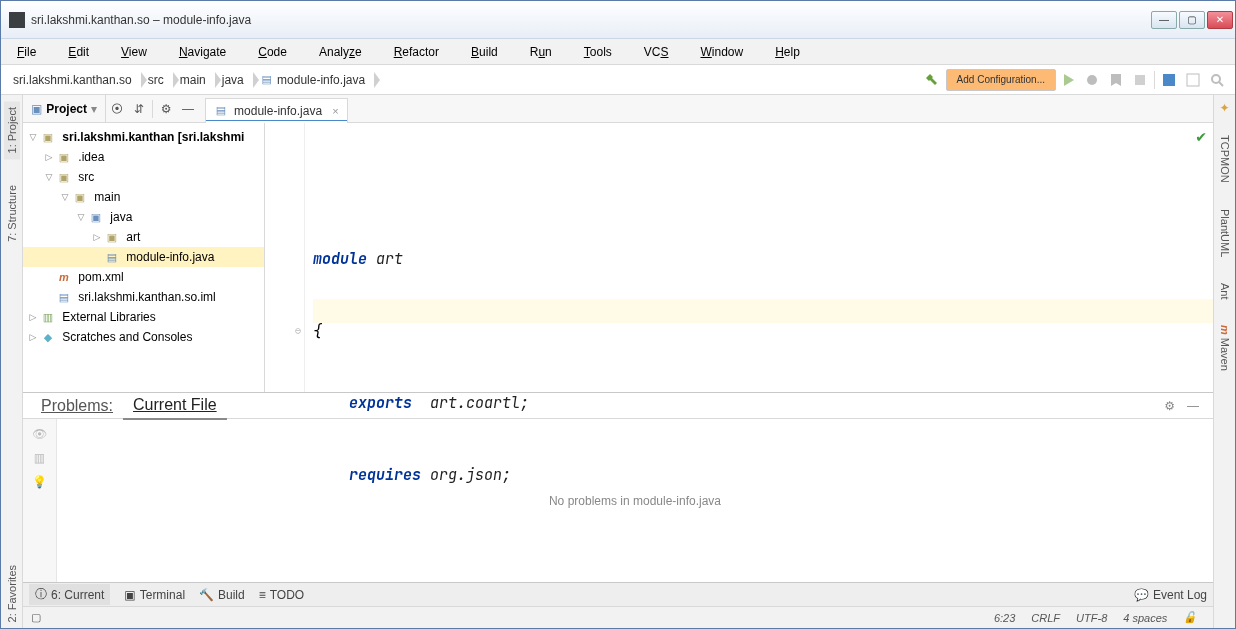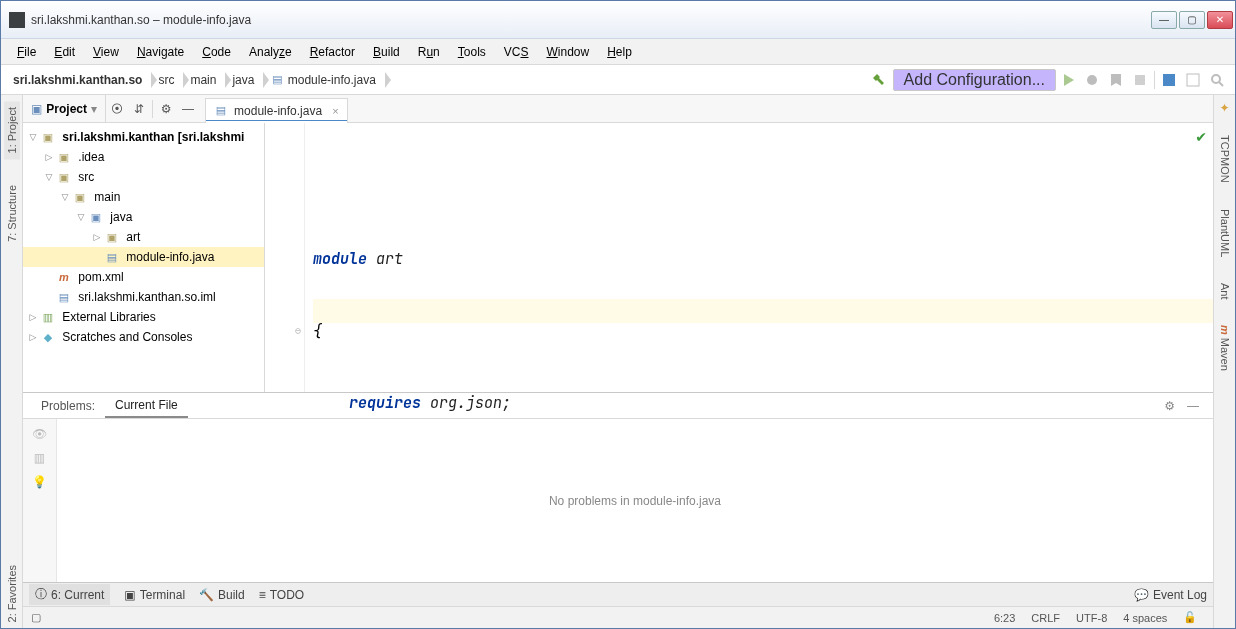--- a/index.html
+++ b/index.html
@@ -3,30 +3,30 @@
 <meta charset="utf-8">
 <style>
 * { box-sizing: border-box; margin: 0; padding: 0; }
 body { font-family: "Segoe UI", Tahoma, sans-serif; font-size: 12px; color: #000; background: #fff; width: 1236px; height: 629px; overflow: hidden; border: 1px solid #5a7ba8; display: flex; flex-direction: column; }
 .titlebar { height: 38px; background: linear-gradient(#fff,#e8eef7); border-bottom: 1px solid #ccd7e6; display: flex; align-items: center; padding: 0 2px; }
 .titlebar .app-icon { width: 16px; height: 16px; background:#3c3f41; margin:0 6px; display:inline-block;}
 .titlebar .title { flex:1; font-size:12px; color:#333; }
 .win-btns { display:flex; gap:2px;}
 .win-btn { width:26px; height:18px; border:1px solid #8aa; background:linear-gradient(#f7fbff,#d9e4f1); border-radius:2px; display:flex; align-items:center; justify-content:center; font-size:10px; color:#333;}
 .win-btn.close{ background:linear-gradient(#f2909a,#d94c57); border-color:#b03c44; color:#fff;}
-.menubar { height:26px; background:#f2f2f2; border-bottom:1px solid #d9d9d9; display:flex; align-items:center; padding:0 8px; gap:2px;}
+.menubar { height:26px; background:#f2f2f2; border-bottom:1px solid #d9d9d9; display:flex; align-items:center; padding:0 8px; gap:16px;}
 .menubar span{ padding:2px 8px; cursor:default;}
 .menubar span u{text-decoration:underline;}
 .navbar { height:30px; background:#fff; border-bottom:1px solid #d9d9d9; display:flex; align-items:center; padding:0 6px;}
 .crumb{ display:flex; align-items:center; height:22px; padding:0 10px 0 6px; font-size:12px; color:#333; position:relative;}
 .crumb::after{content:"";position:absolute;right:-5px;top:3px;width:0;height:0;border-top:8px solid transparent;border-bottom:8px solid transparent;border-left:6px solid #d0d0d0;}
-.crumb:first-child{font-weight:bold;}
+.crumb:first-child{font-weight:normal;}
 .nav-spacer{flex:1;}
 .hammer{width:16px;height:16px;margin:0 6px;color:#66a03a;}
-.add-config{border:1px solid #c8c8c8;background:#c4b5fd;height:22px;padding:0 10px;font-size:16px;color:#333;border-radius:2px;}
+.add-config{border:1px solid #c8c8c8;background:#fdba74;height:22px;padding:0 10px;font-size:10px;color:#333;border-radius:2px;}
 .tb-icon{width:16px;height:16px;margin:0 4px;opacity:.55;}
 .tb-icon.active{opacity:1;}
 .main-area{flex:1;display:flex;min-height:0;}
 .left-gutter{width:22px;background:#f2f2f2;border-right:1px solid #d9d9d9;display:flex;flex-direction:column;align-items:center;padding-top:6px;gap:20px;}
 .vtab{writing-mode:vertical-rl;transform:rotate(180deg);font-size:11px;color:#555;padding:6px 2px;cursor:default;}
 .vtab.sel{background:#e6e6e6;}
 .right-gutter{width:22px;background:#f2f2f2;border-left:1px solid #d9d9d9;display:flex;flex-direction:column;align-items:center;padding-top:6px;gap:14px;}
 .vtabr{writing-mode:vertical-rl;font-size:11px;color:#555;padding:6px 2px;}
 .center-col{flex:1;display:flex;flex-direction:column;min-width:0;}
 .toolstrip{height:28px;background:#f7f7f7;border-bottom:1px solid #d9d9d9;display:flex;align-items:center;}
@@ -58,34 +58,34 @@
 .gutter{width:40px;background:#fff;border-right:1px solid #eee;}
 .code{flex:1;font-family:"JetBrains Mono",Consolas,monospace;font-size:15px;line-height:24px;padding:4px 0 0 8px;position:relative;white-space:pre;}
 .code .kw{color:#003399;font-weight:bold;}
 .code .id{color:#222;}
 .hl-line{position:absolute;left:0;right:0;height:24px;background:#fffbe6;z-index:0;}
 .code > div{position:relative;z-index:1;font-style:italic;}
 .fold-brace{position:absolute;left:-18px;color:#bbb;font-size:10px;}
 .check{position:absolute;top:6px;right:6px;color:#3c9a3c;font-size:14px;}
 .problems-panel{height:190px;border-top:1px solid #c8c8c8;display:flex;flex-direction:column;background:#fff;}
 .prob-tabs{height:26px;border-bottom:1px solid #d9d9d9;display:flex;align-items:center;padding:0 8px;}
-.ptab{padding:4px 10px;font-size:12px;color:#555;}
+.ptab{padding:4px 10px;font-size:16px;color:#555;text-decoration:underline;}
 .ptab.sel{border-bottom:2px solid #8a8a8a;color:#222;}
 .prob-spacer{flex:1;}
 .gear{color:#888;margin:0 6px;}
 .prob-body{flex:1;display:flex;}
 .prob-side{width:34px;background:#f7f7f7;border-right:1px solid #e6e6e6;display:flex;flex-direction:column;align-items:center;padding-top:8px;gap:10px;color:#bbb;}
 .prob-msg{flex:1;display:flex;align-items:center;justify-content:center;color:#888;font-size:12px;}
 .bottom-tool{height:24px;background:#eee;border-top:1px solid #c8c8c8;display:flex;align-items:center;padding:0 6px;gap:14px;}
 .bt{display:flex;align-items:center;gap:4px;font-size:12px;color:#444;}
 .bt.sel{background:#e0e0e0;padding:2px 6px;}
 .bt-spacer{flex:1;}
 .statusbar{height:22px;background:#f2f2f2;border-top:1px solid #d9d9d9;display:flex;align-items:center;padding:0 8px;font-size:11px;color:#555;}
 .st-spacer{flex:1;}
-.st-item{margin:0 8px;}
+.st-item{margin:0 8px;font-style:italic;}
 svg{display:block;}
 </style>
 </head>
 <body>
 
 <div class="titlebar">
   <span class="app-icon"></span>
   <span class="title">sri.lakshmi.kanthan.so – module-info.java</span>
   <div class="win-btns">
     <div class="win-btn">—</div>
@@ -193,20 +193,21 @@
           <div class="tree-row"><span class="arrow">▷</span><span class="ico scratch">◆</span>&nbsp;<span>Scratches and Consoles</span></div>
         </div>
       </div>
 
       <div class="editor">
         <div class="gutter"></div>
         <div class="code">
           <div class="hl-line" style="top:124px"></div>
           <div><span class="kw">module</span><span class="id"> art</span></div>
           <div><span class="fold-brace">⊖</span><span>{</span></div>
+          <div>    <span class="kw">exports</span><span class="id">  art.coartl;</span></div>
           <div>    <span class="kw">requires</span><span class="id"> org.json;</span></div>
           
         </div>
         <div class="check">✔</div>
       </div>
     </div>
 
     <div class="problems-panel">
       <div class="prob-tabs">
         <div class="ptab">Problems:</div>

